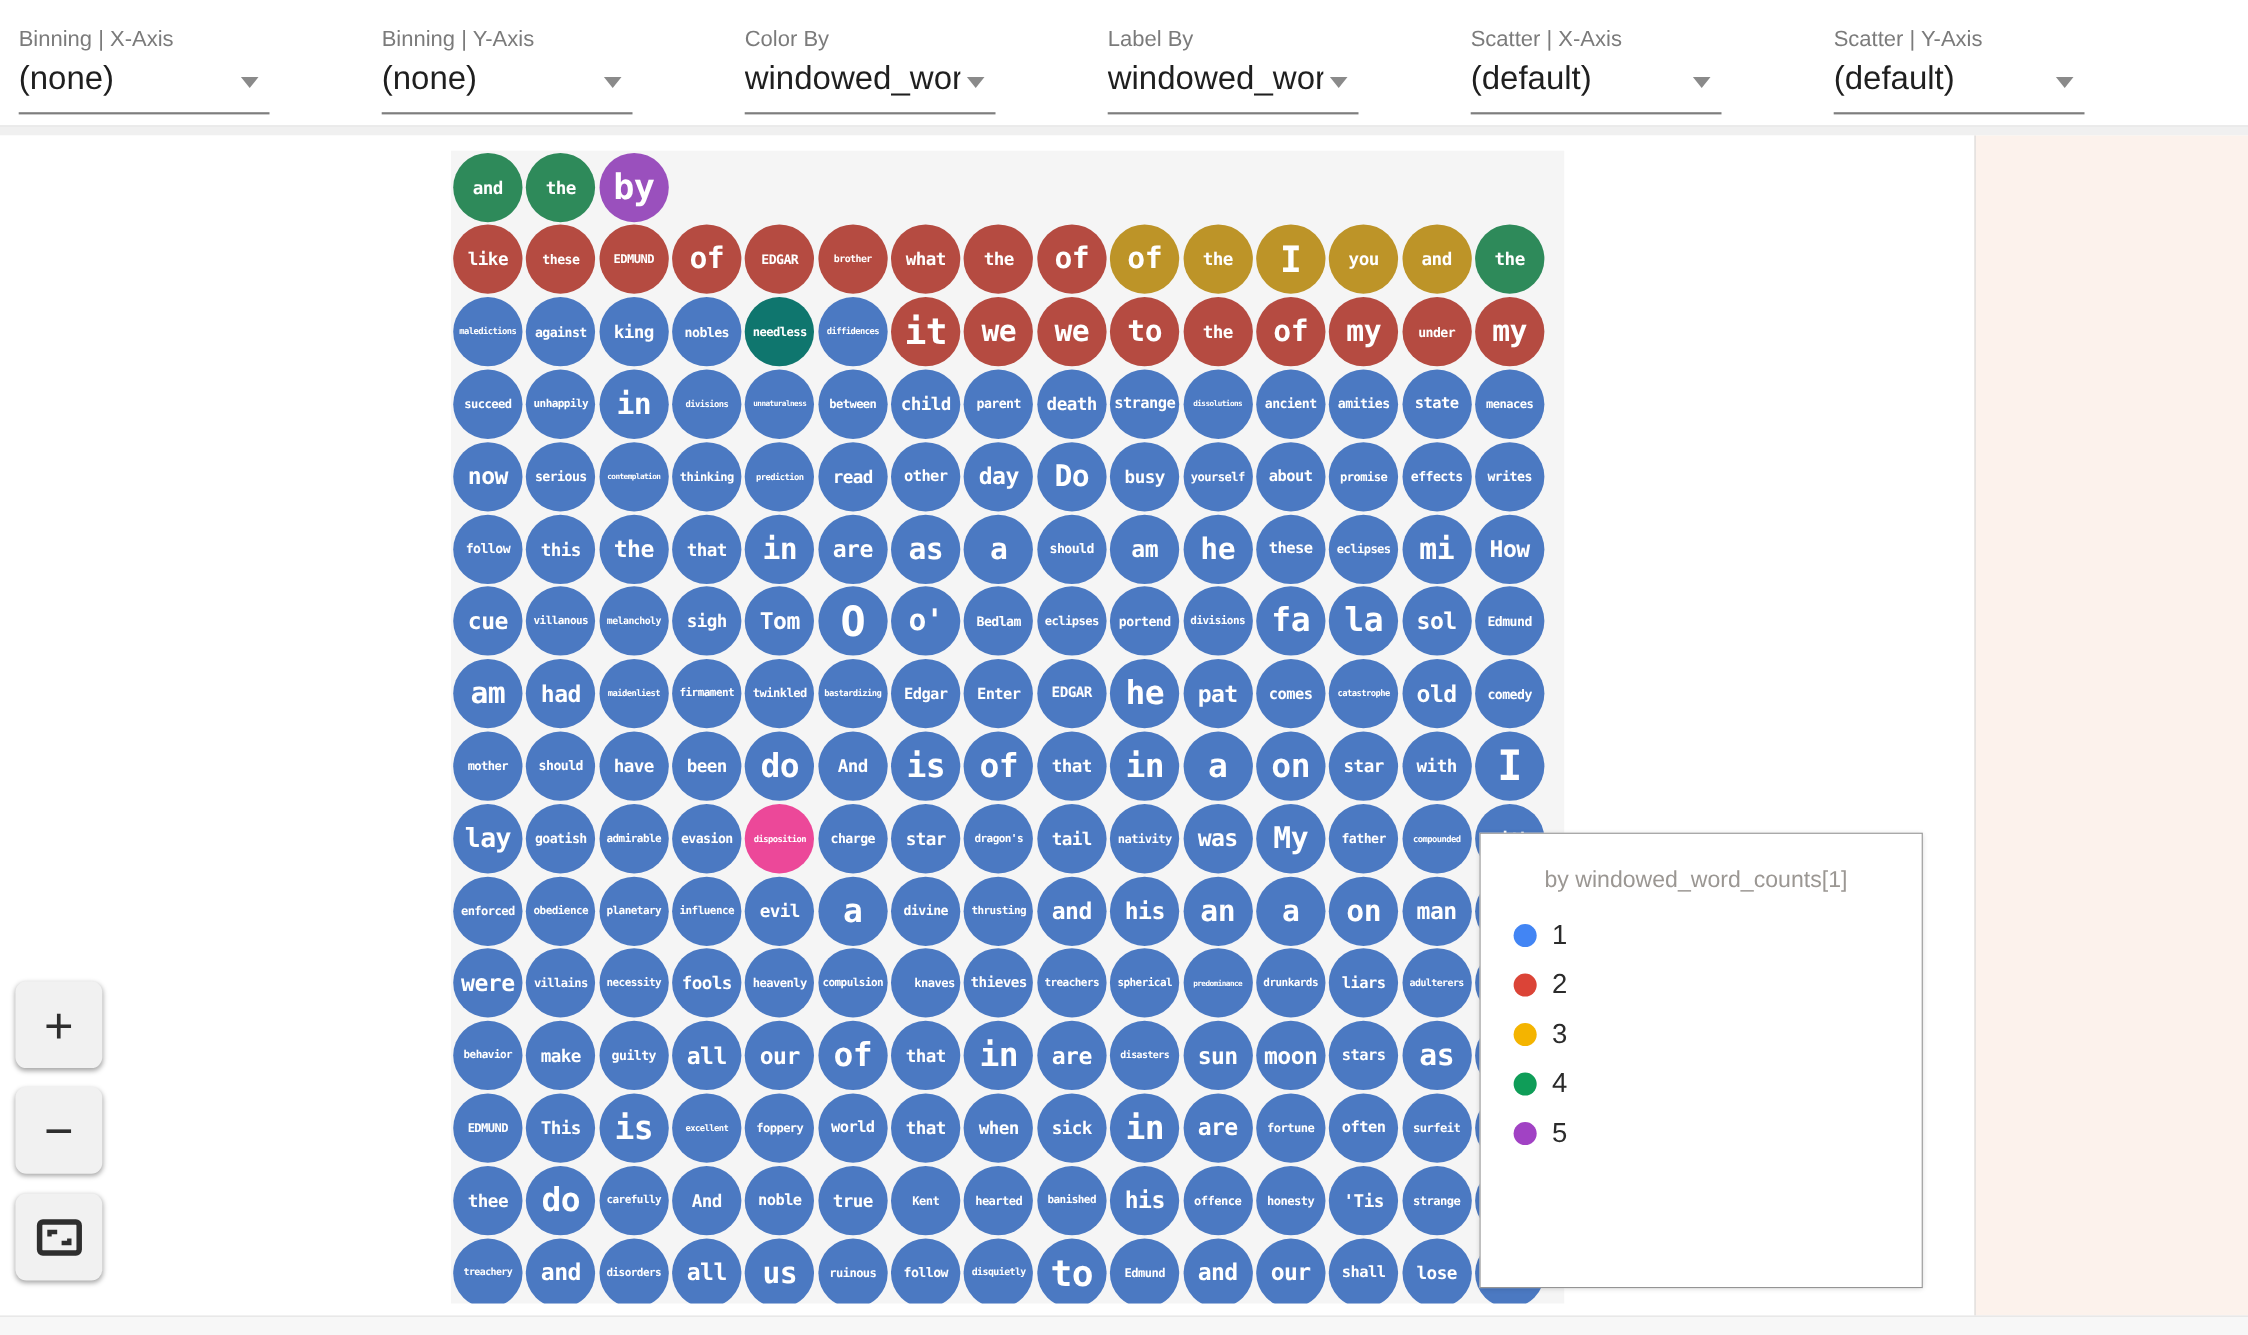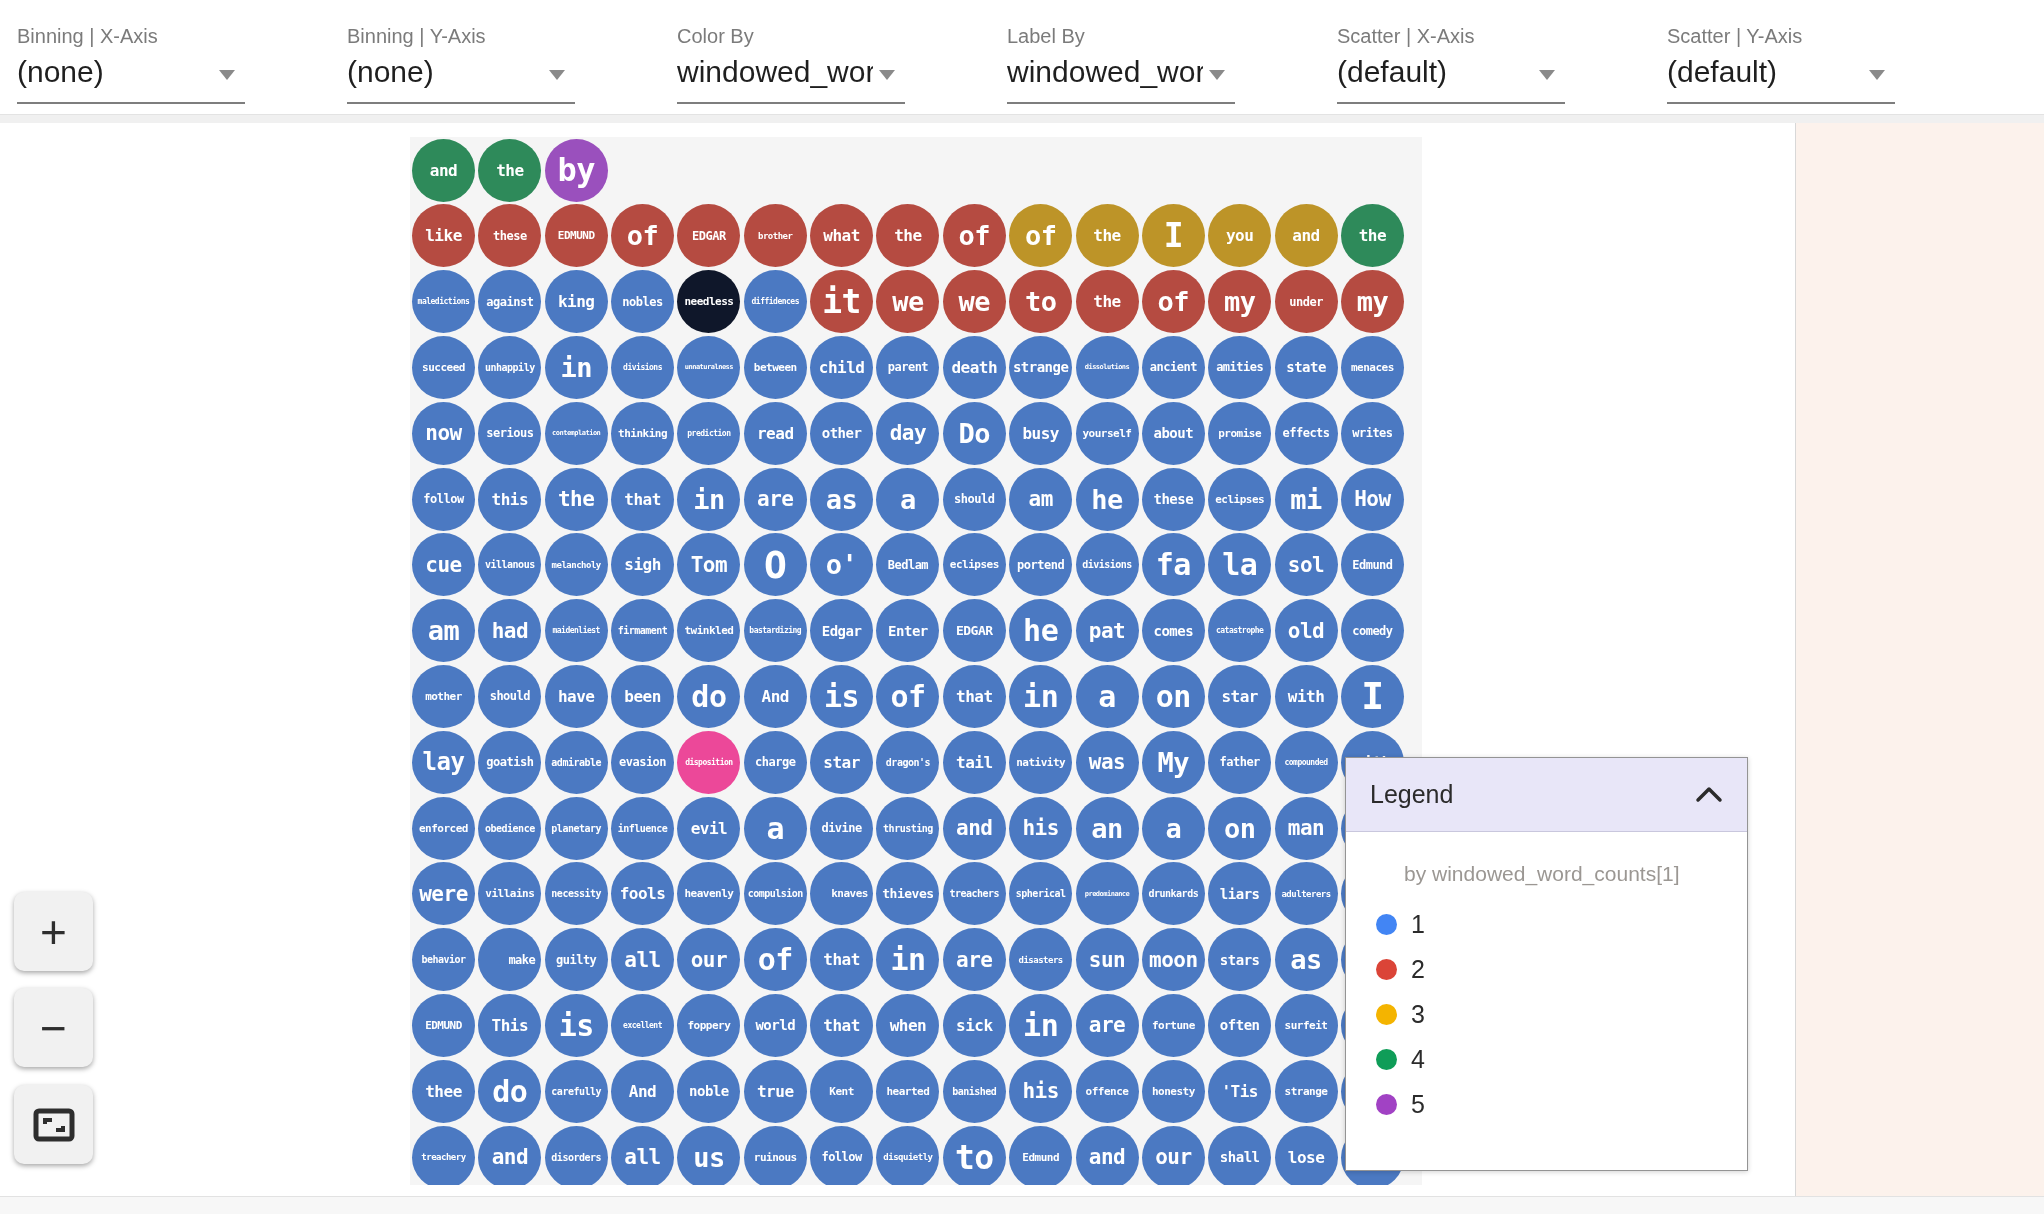--- a/index.html
+++ b/index.html
@@ -171,21 +171,21 @@
       </div>
       <div class="circle" style="left: 68.35px; top: 133.1px; background: rgb(75, 121, 194);">
         <span style="font-size: 12px;">against</span>
       </div>
       <div class="circle" style="left: 134.7px; top: 133.1px; background: rgb(75, 121, 194);">
         <span style="font-size: 16px;">king</span>
       </div>
       <div class="circle" style="left: 201.05px; top: 133.1px; background: rgb(75, 121, 194);">
         <span style="font-size: 12px;">nobles</span>
       </div>
-      <div class="circle" style="left: 267.4px; top: 133.1px; background: #0f172a;">
+      <div class="circle" style="left: 267.4px; top: 133.1px; background: #0f766e;">
         <span style="font-size: 11px;">needless</span>
       </div>
       <div class="circle" style="left: 333.75px; top: 133.1px; background: rgb(75, 121, 194);">
         <span style="font-size: 8px;">diffidences</span>
       </div>
       <div class="circle" style="left: 400.1px; top: 133.1px; background: rgb(181, 75, 65);">
         <span style="font-size: 33px;">it</span>
       </div>
       <div class="circle" style="left: 466.45px; top: 133.1px; background: rgb(181, 75, 65);">
         <span style="font-size: 27px;">we</span>
@@ -613,21 +613,21 @@
       <div class="circle" style="left: 864.55px; top: 725.3px; background: rgb(75, 121, 194);">
         <span style="font-size: 9px;">adulterers</span>
       </div>
       <div class="circle" style="left: 930.9px; top: 725.3px; background: rgb(75, 121, 194);">
         <span style="font-size: 27px;">a</span>
       </div>
       <div class="circle" style="left: 2px; top: 791.1px; background: rgb(75, 121, 194);">
         <span style="font-size: 10px;">behavior</span>
       </div>
       <div class="circle" style="left: 68.35px; top: 791.1px; background: rgb(75, 121, 194);">
-        <span style="font-size: 12px; padding-left: 24px;">make</span>
+        <span style="font-size: 16px;">make</span>
       </div>
       <div class="circle" style="left: 134.7px; top: 791.1px; background: rgb(75, 121, 194);">
         <span style="font-size: 12px;">guilty</span>
       </div>
       <div class="circle" style="left: 201.05px; top: 791.1px; background: rgb(75, 121, 194);">
         <span style="font-size: 21px;">all</span>
       </div>
       <div class="circle" style="left: 267.4px; top: 791.1px; background: rgb(75, 121, 194);">
         <span style="font-size: 21px;">our</span>
       </div>
@@ -793,26 +793,20 @@
       <div class="circle" style="left: 864.55px; top: 988.5px; background: rgb(75, 121, 194);">
         <span style="font-size: 16px;">lose</span>
       </div>
       <div class="circle" style="left: 930.9px; top: 988.5px; background: rgb(75, 121, 194);">
         <span style="font-size: 9px;">not</span>
       </div>
     </div>
   <div class="side-panel"></div>
 
   <div class="legend">
-    <div class="legend-header">
-      <span class="legend-title">Legend</span>
-      <svg width="28" height="17" viewBox="0 0 28 17">
-        <polyline points="3,14 14,3 25,14" fill="none" stroke="#2b2b2b" stroke-width="3.5" stroke-linecap="round" stroke-linejoin="round"></polyline>
-      </svg>
-    </div>
     <div class="legend-body">
       <div class="legend-subtitle">by windowed_word_counts[1]</div>
       <div class="legend-items">
           <div class="legend-row">
             <span class="dot" style="background: rgb(66, 133, 244);"></span>
             <span class="legend-label">1</span>
           </div>
           <div class="legend-row">
             <span class="dot" style="background: rgb(219, 68, 55);"></span>
             <span class="legend-label">2</span>

